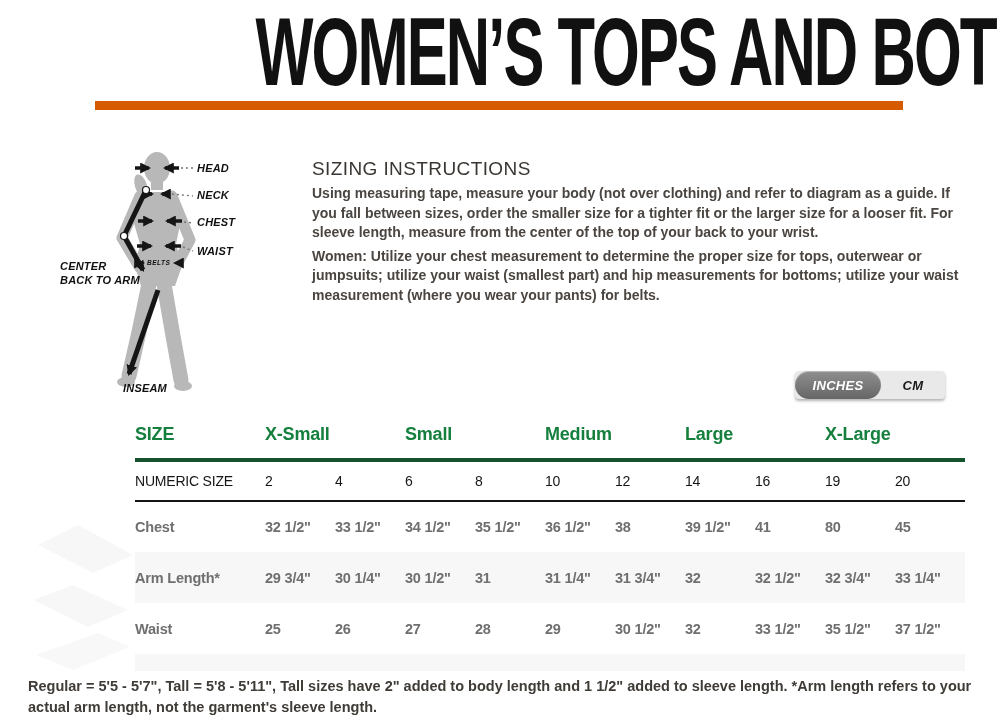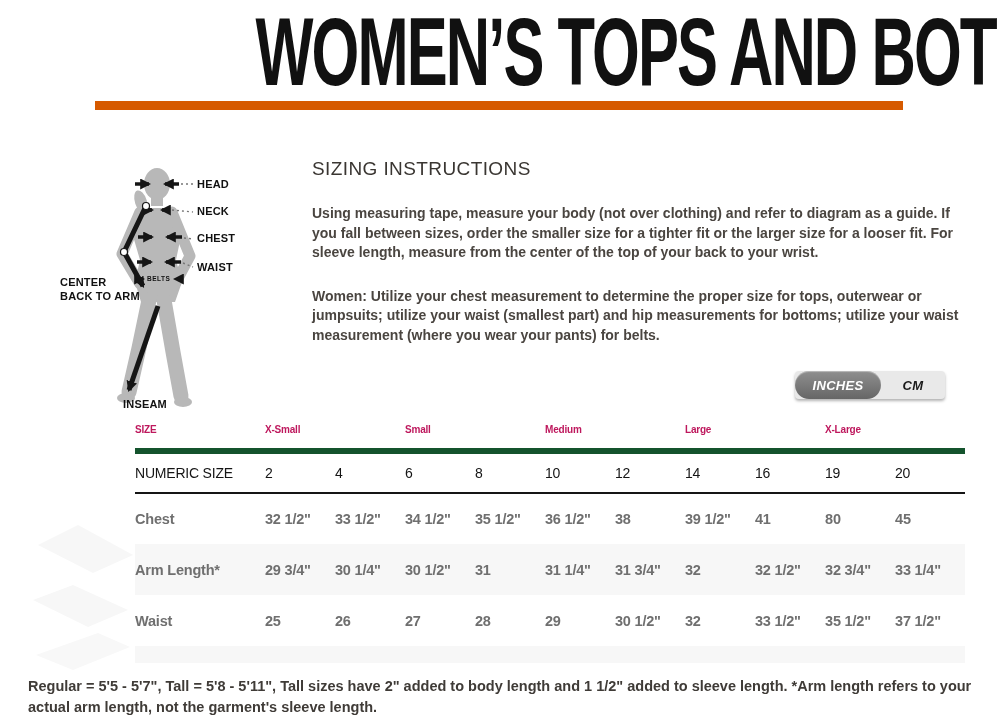--- a/index.html
+++ b/index.html
@@ -12,48 +12,48 @@
     display:inline-block; font-size:96px; font-weight:800; color:#111;
     letter-spacing:-3px; transform:scaleX(0.64); transform-origin:center;
     white-space:nowrap; line-height:96px;
   }
   .accent-rule { position:absolute; top:101px; left:95px; width:808px; height:9px; background:#D65A00; }
 
   
   .watermark { position:absolute; left:18px; top:515px; opacity:1; }
 
   
-  .diagram { position:absolute; left:40px; top:162px; width:270px; height:254px; }
+  .diagram { position:absolute; left:40px; top:146px; width:270px; height:254px;font-style:italic; }
   .diagram svg text { font-family:"Liberation Sans", sans-serif; font-weight:bold; fill:#111; }
   .diagram .lbl-txt { font-size:11px; letter-spacing:0.2px; }
   .diagram .belts-txt { font-size:6.5px; letter-spacing:0.5px; }
 
   
   .instructions { position:absolute; left:312px; top:158px; width:652px; }
   .instr-heading { font-size:19px; font-weight:normal; color:#3a3632; letter-spacing:0.4px; }
-  .instr-p { margin-top:24px; font-size:14px; font-weight:bold; color:#4a4540; line-height:1.40; }
+  .instr-p { margin-top:4px; font-size:14px; font-weight:bold; color:#4a4540; line-height:1.40; }
 
   
   .unit-toggle {
     position:absolute; left:795px; top:371px; width:150px; height:28px;
     background:#e9e9e9; border-radius:4px; display:flex; align-items:stretch;
     box-shadow:0 2px 3px rgba(0,0,0,0.30);
   }
   .seg { display:flex; align-items:center; justify-content:center; font-size:13px;
          font-style:italic; font-weight:bold; cursor:pointer; letter-spacing:0.3px; }
   .seg-inches { width:86px; border-radius:14px; color:#fff;
                 background:linear-gradient(#8f8f8f,#666); box-shadow:inset 0 1px 1px rgba(255,255,255,0.4); }
   .seg-cm { flex:1; color:#1a1a1a; }
 
   
   .table-wrap { position:absolute; left:135px; top:418px; }
   table.size-table { border-collapse:collapse; width:830px; table-layout:fixed; }
   table.size-table th, table.size-table td { text-align:left; vertical-align:middle; }
-  tr.size-row th { font-size:10px; font-weight:bold; color:#be185d;
-                   padding:6px 0 13px 0; border-bottom:6px solid #14532d; letter-spacing:-0.2px; }
+  tr.size-row th { font-size:18px; font-weight:bold; color:#15803d;
+                   padding:6px 0 13px 0; border-bottom:4px solid #14532d; letter-spacing:-0.2px; }
   tr.numeric-row th { font-size:14px; font-weight:normal; color:#151515;
                       padding:11px 0; border-bottom:2px solid #151515; letter-spacing:-0.2px; }
   tbody.data-body td { height:51px; font-size:14.5px; font-weight:bold; color:#6f6f6f; letter-spacing:-0.2px; }
   tbody.data-body tr:nth-child(even) { background:#f7f7f7; }
   tbody.data-body tr.stripe td { height:17px; }
 
   
   .footnote { position:absolute; left:28px; top:676px; width:950px;
               font-size:14.5px; font-weight:bold; color:#3f3b37; line-height:1.42; }
 </style>

